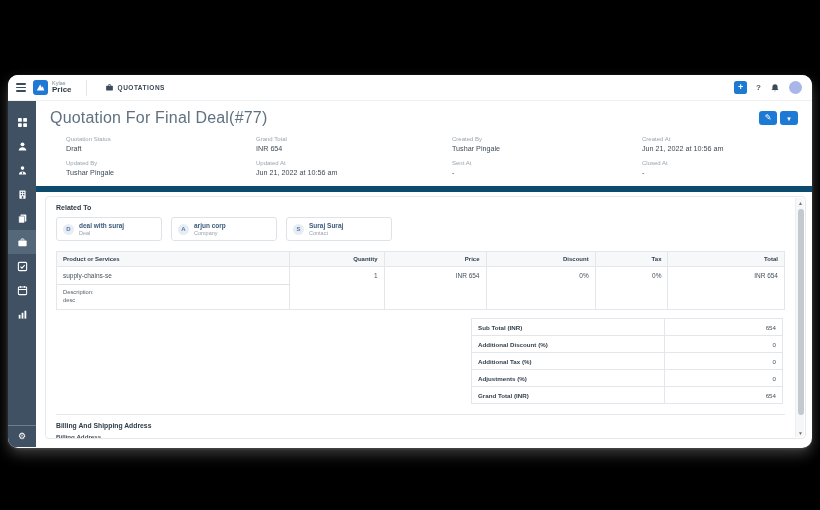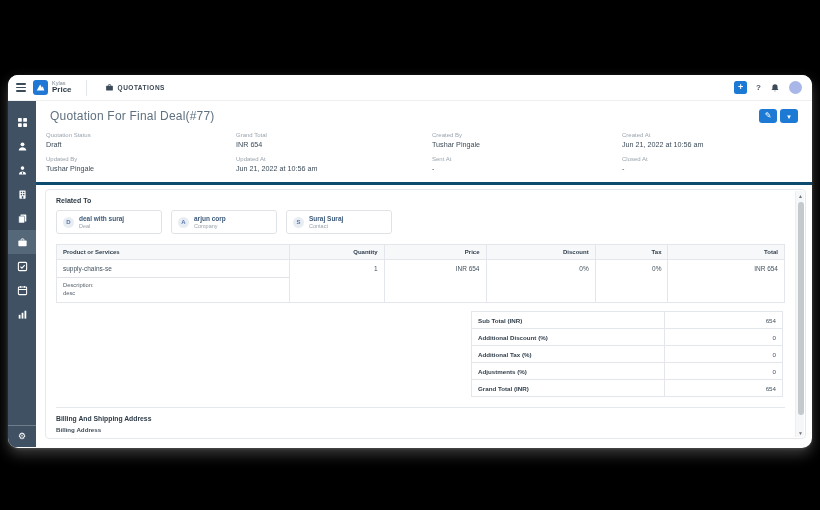--- a/index.html
+++ b/index.html
@@ -29,26 +29,26 @@
   .app-body { display:flex; height:346px; }
   .sidebar { width:28px; background:#3f5163; display:flex; flex-direction:column; align-items:center; padding-top:9px; flex:0 0 28px; position:relative; }
   .side-item { width:28px; height:24px; display:flex; align-items:center; justify-content:center; cursor:pointer; }
   .side-item.active { background:#55687a; }
   .side-item svg { width:11px; height:11px; }
   .sidebar-bottom { position:absolute; bottom:0; left:0; width:28px; border-top:1px solid rgba(255,255,255,.25); height:22px; display:flex; align-items:center; justify-content:center; cursor:pointer; }
   .gear { color:#fff; font-size:9px; line-height:1; }
   main { flex:1; display:flex; flex-direction:column; min-width:0; }
   
   .page-header { display:flex; align-items:center; padding:8px 14px 4px 14px; }
-  .page-title { font-size:12px; color:#5f7180; letter-spacing:.2px; }
+  .page-title { font-size:16px; color:#5f7180; letter-spacing:.2px; }
   .header-actions { margin-left:auto; display:flex; gap:3px; }
   .act-btn { width:18px; height:14px; background:#1d7ad4; border-radius:3px; color:#fff; display:flex; align-items:center; justify-content:center; cursor:pointer; font-size:8px; line-height:1; }
   .act-btn.caret { font-size:7px; }
   
-  .meta-grid { display:grid; grid-template-columns:190px 196px 190px 1fr; row-gap:7px; padding:5px 0 9px 10px; border-bottom:3px solid #0c4a6e; }
+  .meta-grid { display:grid; grid-template-columns:190px 196px 190px 1fr; row-gap:7px; padding:5px 0 9px 30px; border-bottom:6px solid #0c4a6e; }
   .meta-label { font-size:6px; color:#9aa5ae; margin-bottom:2px; }
   .meta-value { font-size:7.2px; color:#3d4c59; font-weight:500; }
   
   .panel { position:relative; flex:1; margin:4px 6px 8px 9px; border:1px solid #e6e9ec; border-radius:4px; background:#fff; padding:7px 20px 6px 10px; overflow:hidden; }
   .section-heading { font-size:7px; font-weight:700; color:#2e3b47; }
   .related-cards { display:flex; gap:9px; margin-top:6px; }
   .rel-card { width:106px; border:1px solid #dfe3e7; border-radius:3px; padding:4px 6px; display:flex; align-items:center; gap:5px; cursor:pointer; background:#fff; }
   .rel-avatar { width:11px; height:11px; border-radius:50%; background:#e8edf3; color:#5577aa; font-size:6px; font-weight:700; display:flex; align-items:center; justify-content:center; flex:0 0 11px; }
   .rel-name { font-size:6.5px; color:#3d5a7a; font-weight:600; }
   .rel-type { font-size:5.5px; color:#98a2ab; margin-top:1px; }

